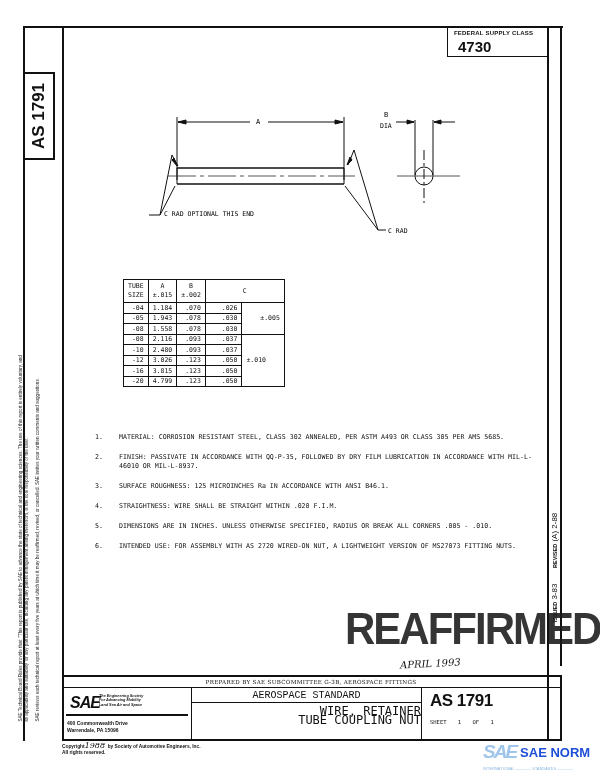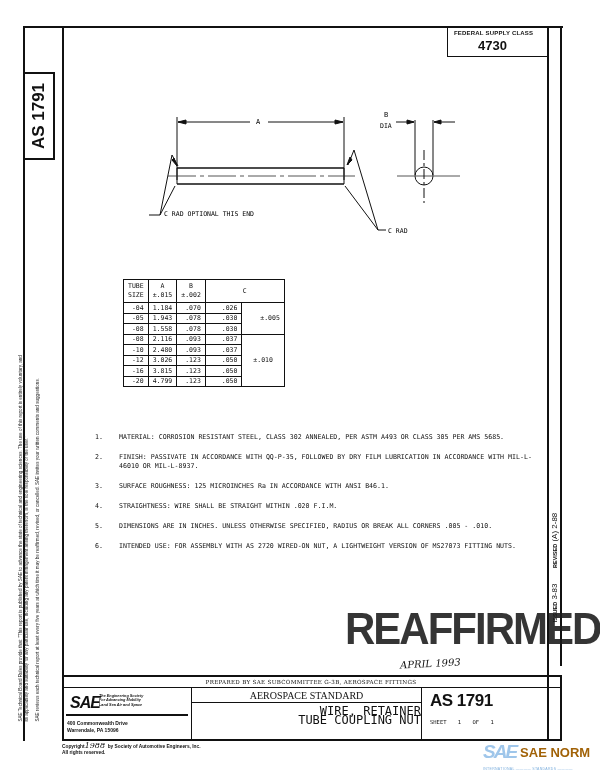--- a/index.html
+++ b/index.html
@@ -9,21 +9,21 @@
   .frame-top { left:23px; top:26px; width:540px; height:2px; background:#111; }
   .left-strip { left:23px; top:26px; width:40px; height:715px; border-left:2px solid #111; box-sizing:border-box; }
   .main-box { left:62px; top:26px; width:487px; height:714px; border-left:2px solid #111; border-right:2px solid #111; box-sizing:border-box; }
   .right-strip { left:549px; top:26px; width:13px; height:640px; border-right:2px solid #111; border-top:2px solid #111; box-sizing:border-box; }
   .docnum-tab { left:25px; top:72px; width:30px; height:88px; border:2px solid #111; border-left:none; box-sizing:border-box;
                 display:flex; align-items:center; justify-content:center; }
   .docnum-tab span { transform:rotate(-90deg); white-space:nowrap; font-family:"Liberation Sans", sans-serif; font-weight:bold; font-size:17px; }
   .fsc-box { left:447px; top:27px; width:102px; height:30px; border:1.5px solid #111; box-sizing:border-box; padding:2px 6px;
              font-family:"Liberation Sans", sans-serif; }
   .fsc-label { font-size:6px; font-weight:bold; letter-spacing:0.2px; }
-  .fsc-value { font-size:13px; font-weight:bold; margin-left:24px; margin-top:2px; }
+  .fsc-value { font-size:15px; font-weight:bold; margin-left:4px; margin-top:2px; }
   .disclaimer { left:-200px; top:480px; width:460px; transform:rotate(-90deg); font-family:"Liberation Sans", sans-serif;
                 font-size:4.6px; line-height:6.4px; color:#222; }
   .dim-text { font-size:7px; }
   table.specs { position:absolute; left:123px; top:279px; border-collapse:collapse; font-size:6.5px; }
   table.specs td, table.specs th { border:1px solid #111; padding:0 4px; height:9.5px; text-align:right; font-weight:normal; }
   table.specs th { text-align:center; height:22px; line-height:9px; }
   .notes { left:95px; top:433px; width:440px; font-size:6.6px; line-height:8.5px; }
   .note { display:flex; margin-bottom:11.5px; }
   .note-num { width:24px; flex:none; }
   .revision-strip { left:546px; top:470px; width:18px; height:195px; display:flex; align-items:center; justify-content:center; }
@@ -35,30 +35,30 @@
   .prepared { left:62px; top:675px; width:500px; height:13px; border-top:2px solid #111; border-bottom:1.5px solid #111; border-right:2px solid #111;
               box-sizing:border-box; text-align:center; font-family:"DejaVu Serif", serif; font-size:5.6px; line-height:11px; letter-spacing:0.3px; }
   .title-block { left:62px; top:688px; width:500px; height:53px; border-bottom:2px solid #111; border-right:2px solid #111; box-sizing:border-box; }
   .tb-left { left:0; top:0; width:130px; height:51px; border-right:1.5px solid #111; box-sizing:border-box; }
   .sae-logo { left:8px; top:6px; font-family:"Liberation Sans", sans-serif; font-style:italic; font-weight:bold; font-size:16px; letter-spacing:-1px; }
   .sae-tag { left:37px; top:6px; font-family:"Liberation Sans", sans-serif; font-size:3.8px; line-height:4.3px; font-style:italic; font-weight:bold; }
   .tb-rule { left:4px; top:26px; width:122px; height:1.5px; background:#111; }
   .address { left:5px; top:32px; font-family:"Liberation Sans", sans-serif; font-weight:bold; font-size:5px; line-height:7px; }
   .tb-mid { left:130px; top:0; width:230px; height:51px; border-right:1.5px solid #111; box-sizing:border-box; }
   .tb-mid-head { left:0; top:0; width:229px; height:15px; border-bottom:1.5px solid #111; box-sizing:border-box; text-align:center;
-                 font-family:Liberation Serif, serif; font-size:10px; line-height:15px; }
+                 font-family:Liberation Mono, monospace; font-size:10px; line-height:15px; }
   .tb-mid-title { left:0; top:19px; width:229px; text-align:right; font-size:12px; line-height:9px; }
   .tb-right { left:360px; top:0; width:138px; height:51px; }
   .tb-docnum { left:8px; top:3px; font-family:"Liberation Sans", sans-serif; font-weight:bold; font-size:17px; letter-spacing:-0.5px; }
   .tb-sheet { left:8px; top:31px; font-size:5.5px; word-spacing:8px; }
   .copyright { left:62px; top:743px; font-family:"Liberation Sans", sans-serif; font-size:4.8px; line-height:6px; font-weight:bold; }
   .copyright .year { font-family:"DejaVu Serif", serif; font-weight:normal; font-size:8px;font-style:italic; }
   .watermark { left:483px; top:741px; display:flex; align-items:center; font-family:"Liberation Sans", sans-serif; }
   .wm-sae { font-size:19px; font-weight:bold; font-style:italic; color:#9fc6ea; letter-spacing:-2px; }
-  .wm-norm { font-size:13px; font-weight:bold; color:#a16207; margin-left:4px; }
+  .wm-norm { font-size:13px; font-weight:bold; color:#1d4ed8; margin-left:4px; }
   .wm-sub { left:483px; top:767px; font-size:3.5px; color:#7fb0de; font-family:"Liberation Sans", sans-serif; letter-spacing:0.3px; }
 </style>
 </head>
 <body>
 
 <div class="abs frame-top"></div>
 <div class="abs left-strip"></div>
 <div class="abs main-box"></div>
 <div class="abs right-strip"></div>
 
@@ -145,21 +145,21 @@
         <td>-08</td>
         <td>1.558</td>
         <td>.078</td>
         <td>.030</td>
       </tr>
   <tr>
         <td>-08</td>
         <td>2.116</td>
         <td>.093</td>
         <td>.037</td>
-        <td rowspan="5" style="text-align:center;">±.010</td>
+        <td rowspan="5" style="text-align:left;">±.010</td>
       </tr>
   <tr>
         <td>-10</td>
         <td>2.480</td>
         <td>.093</td>
         <td>.037</td>
       </tr>
   <tr>
         <td>-12</td>
         <td>3.026</td>

